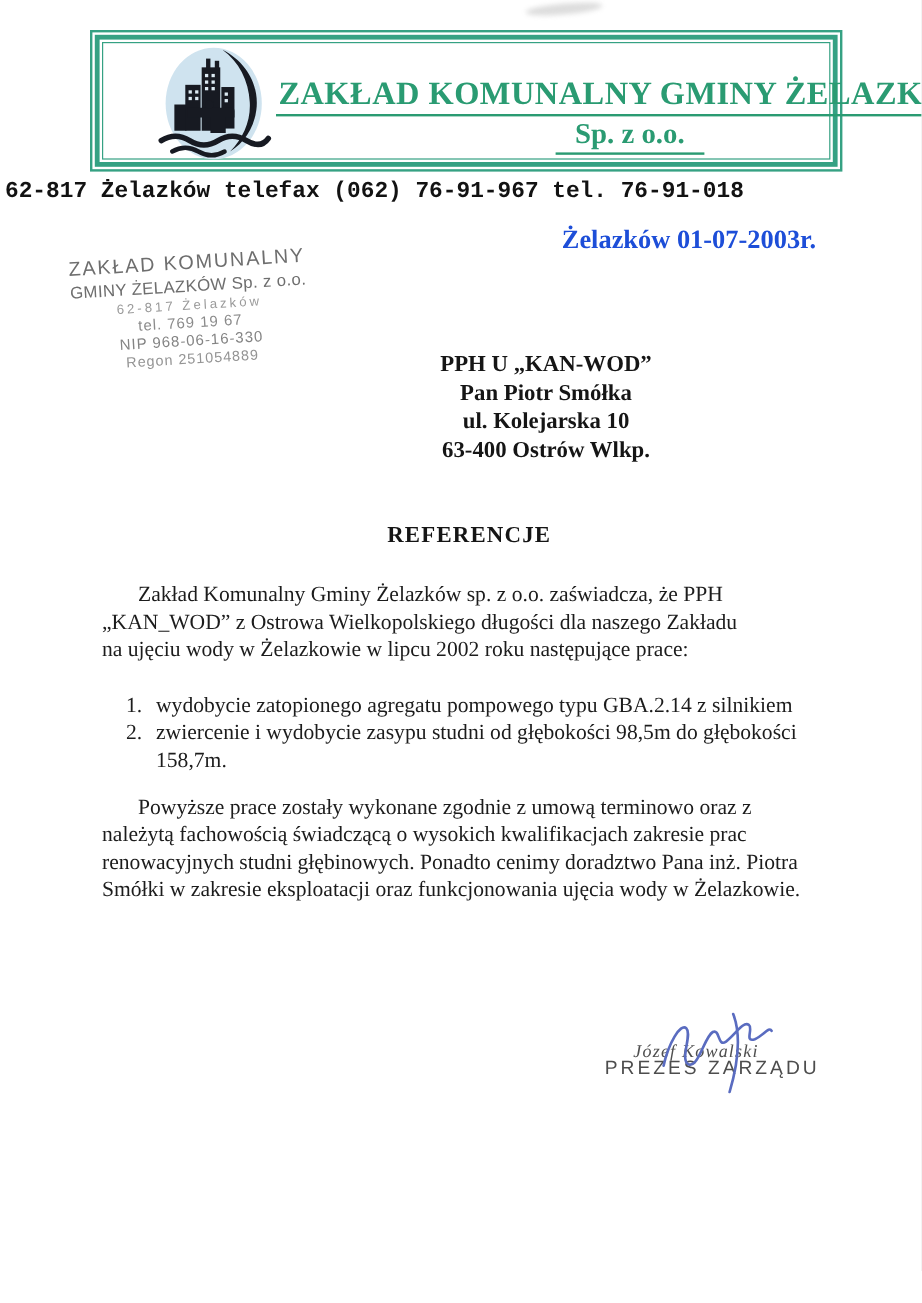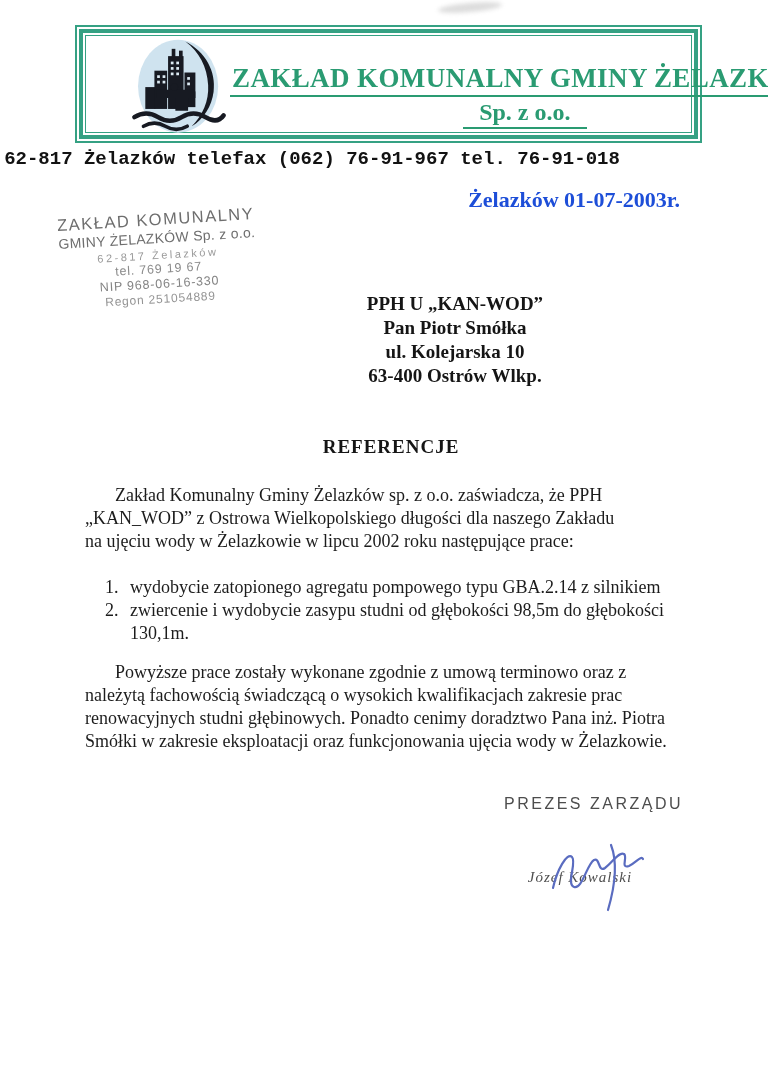--- a/index.html
+++ b/index.html
@@ -61,21 +61,21 @@
   }
   .content{position:absolute;left:85px;top:484px;width:614px;font-size:18px;line-height:23px;}
   .line{white-space:nowrap;}
   .line.indent{text-indent:30px;}
   .worklist{margin-top:23px;}
   .li-row{display:flex;padding-left:20px;}
   .li-num{width:25px;flex:0 0 auto;}
   .para2{margin-top:16px;}
   
   .sig-role{
-    position:absolute;left:504px;top:795px;font-family:"Liberation Sans", sans-serif;
+    position:absolute;left:504px;top:882px;font-family:"Liberation Sans", sans-serif;
     font-size:16px;letter-spacing:2.5px;color:#4d4d4d;
   }
   .sig-ink{position:absolute;left:543px;top:836px;width:116px;height:76px;z-index:3;}
   .sig-name{
     position:absolute;left:518px;top:869px;width:124px;text-align:center;
     font-style:italic;font-size:15px;letter-spacing:1px;color:#4f4f4f;z-index:2;
   }
 </style>
 </head>
 <body>
@@ -161,21 +161,21 @@
       <div class="li-row">
         <span class="li-num">1.</span>
         <div>
           <div class="line">wydobycie zatopionego agregatu pompowego typu GBA.2.14 z silnikiem</div>
         </div>
       </div>
       <div class="li-row">
         <span class="li-num">2.</span>
         <div>
           <div class="line">zwiercenie i wydobycie zasypu studni od głębokości 98,5m do głębokości</div>
-          <div class="line">130,1m.</div>
+          <div class="line">158,7m.</div>
         </div>
       </div>
     </div>
 
     <div class="para2">
       <div class="line indent">Powyższe prace zostały wykonane zgodnie z umową terminowo oraz z</div>
       <div class="line">należytą fachowością świadczącą o wysokich kwalifikacjach zakresie prac</div>
       <div class="line">renowacyjnych studni głębinowych. Ponadto cenimy doradztwo Pana inż. Piotra</div>
       <div class="line">Smółki w zakresie eksploatacji oraz funkcjonowania ujęcia wody w Żelazkowie.</div>
     </div>

